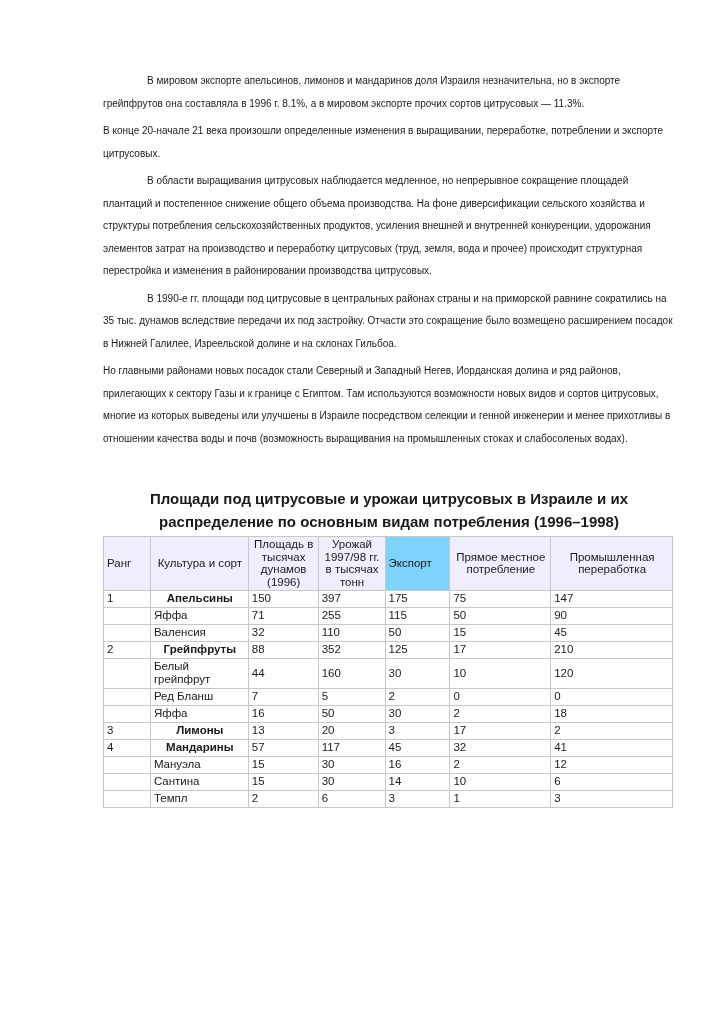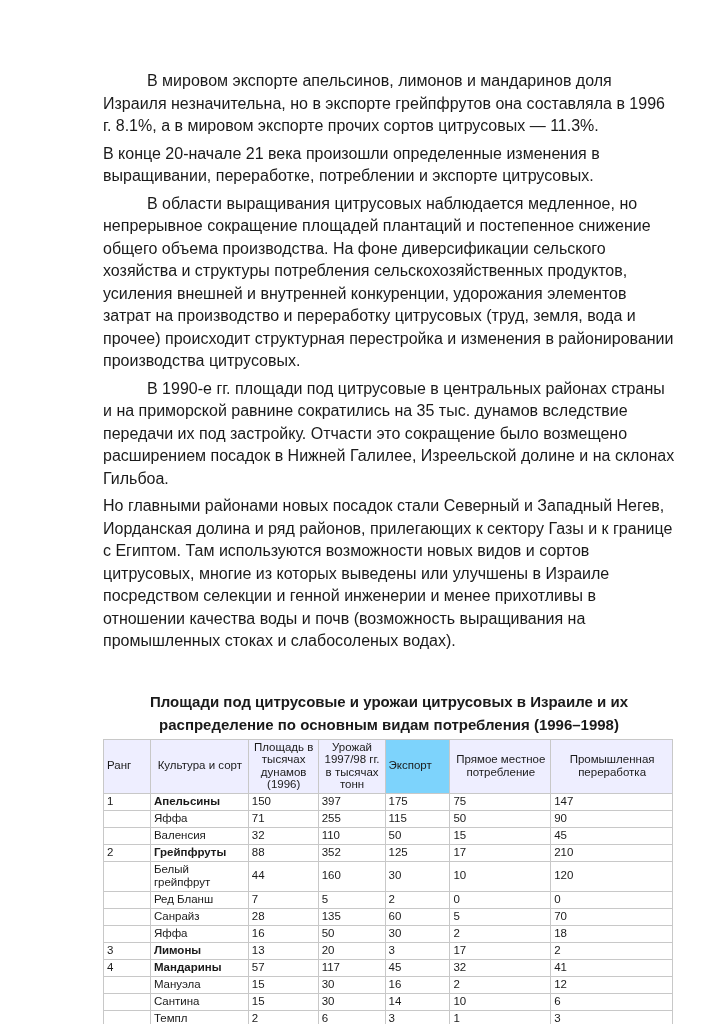--- a/index.html
+++ b/index.html
@@ -1,30 +1,30 @@
 <!DOCTYPE html>
 <html><head>
   <meta charset="utf-8">
   <style>
     html, body { margin: 0; padding: 0; background: #ffffff; }
     body { width: 724px; height: 1024px; position: relative; overflow: hidden;
            font-family: "Liberation Sans", sans-serif; color: #1a1a1a; }
     .page { position: absolute; left: 103px; top: 70px; width: 572px; }
-    p { margin: 0 0 5px 0; font-size: 16px; line-height: 22.5px; }
+    p { margin: 0 0 5px 0; font-size: 10px; line-height: 22.5px; }
     p.indent { text-indent: 44px; }
     .gap { height: 32px; }
     .caption { font-weight: bold; font-size: 15px; line-height: 23px; text-align: center; margin: 0 0 3px 0; }
     table { border-collapse: collapse; width: 570px; font-size: 11.5px; line-height: 13px;
             border: 1px solid #b5b5b5; }
     th, td { border: 1px solid #c8c8c8; padding: 1px 2px 2px 3px; vertical-align: middle; }
     th { background: #eeeeff; font-weight: normal; text-align: center; line-height: 12.5px; }
     th.white { background: #7dd3fc; text-align: left; }
     th.left { text-align: left; }
     td { height: 13px; }
-    td.b { font-weight: bold; }
+    td.b { font-weight: bold; text-align: center; }
     col.c1 { width: 47px; } col.c2 { width: 98px; } col.c3 { width: 70px; }
     col.c4 { width: 67px; } col.c5 { width: 65px; } col.c6 { width: 101px; } col.c7 { width: 122px; }
   </style>
 </head>
 <body>
 
 <div class="page">
   <p class="indent">В мировом экспорте апельсинов, лимонов и мандаринов доля Израиля незначительна, но в экспорте грейпфрутов она составляла в 1996 г. 8.1%, а в мировом экспорте прочих сортов цитрусовых — 11.3%.</p>
   <p>В конце 20-начале 21 века произошли определенные изменения в выращивании, переработке, потреблении и экспорте цитрусовых.</p>
   <p class="indent">В области выращивания цитрусовых наблюдается медленное, но непрерывное сокращение площадей плантаций и постепенное снижение общего объема производства. На фоне диверсификации сельского хозяйства и структуры потребления сельскохозяйственных продуктов, усиления внешней и внутренней конкуренции, удорожания элементов затрат на производство и переработку цитрусовых (труд, земля, вода и прочее) происходит структурная перестройка и изменения в районировании производства цитрусовых.</p>
@@ -106,29 +106,20 @@
           <td></td>
           <td>Ред Бланш</td>
           <td>7</td>
           <td>5</td>
           <td>2</td>
           <td>0</td>
           <td>0</td>
         </tr>
         <tr>
           <td></td>
-          <td>Санрайз</td>
-          <td>28</td>
-          <td>135</td>
-          <td>60</td>
-          <td>5</td>
-          <td>70</td>
-        </tr>
-        <tr>
-          <td></td>
           <td>Яффа</td>
           <td>16</td>
           <td>50</td>
           <td>30</td>
           <td>2</td>
           <td>18</td>
         </tr>
         <tr>
           <td>3</td>
           <td class="b">Лимоны</td>

